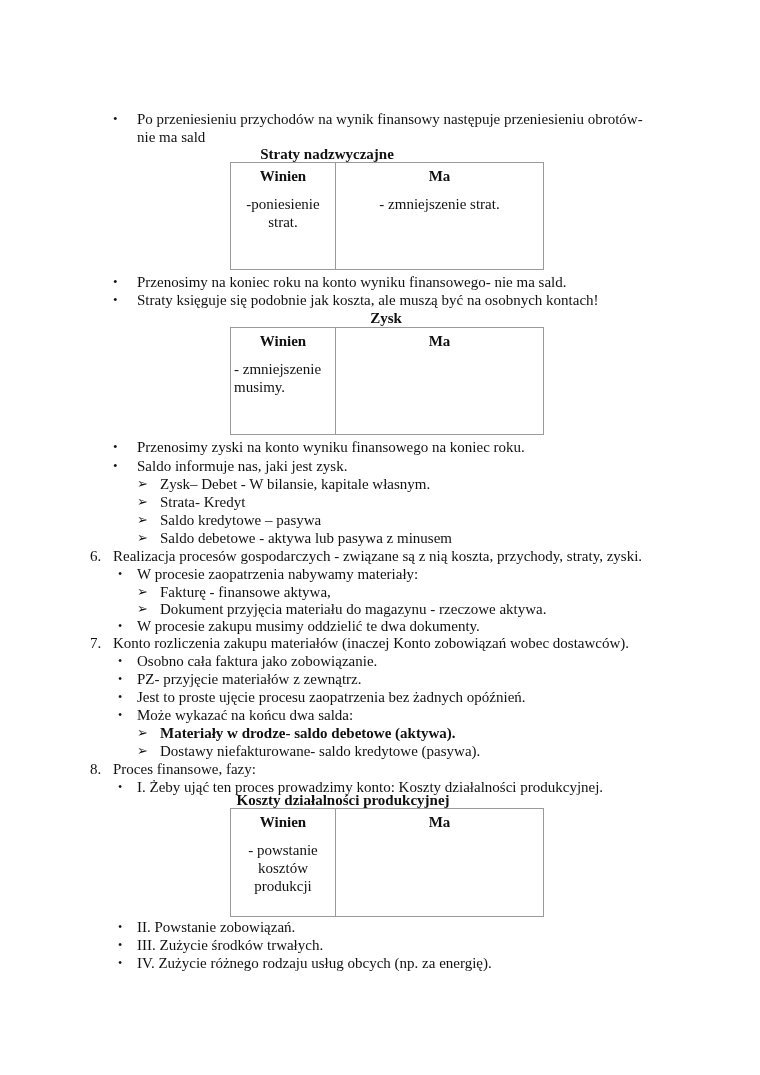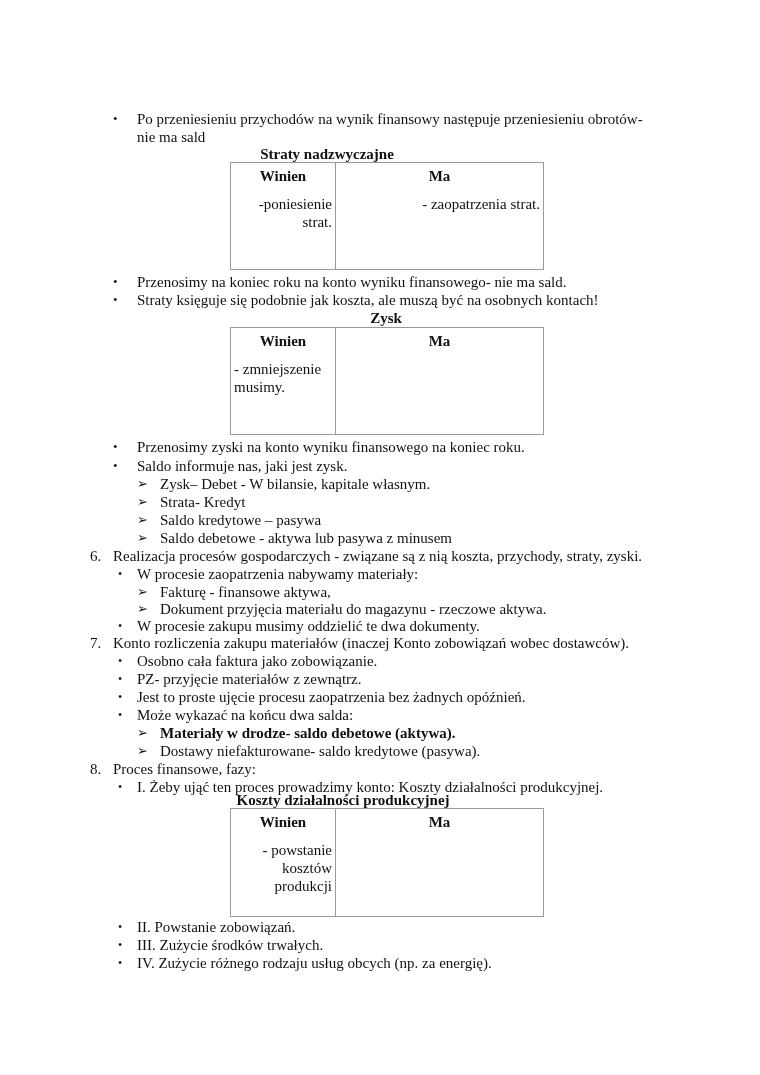--- a/index.html
+++ b/index.html
@@ -10,42 +10,42 @@
   .bullet { font-size: 13px; }
   .sq-bullet { font-size: 12px; }
   .arrow { font-size: 13px; }
   b { font-weight: normal; }
   .ttitle { position: absolute; font-weight: bold; line-height: 18px; white-space: nowrap; transform: translateX(-50%); }
   .taccount { position: absolute; left: 186px; width: 314px; border: 1px solid #9a9a9a; box-sizing: border-box; margin-left: 44px; }
   .col-l { position: absolute; left: 0; top: 0; bottom: 0; width: 104px; border-right: 1px solid #9a9a9a; }
   .col-r { position: absolute; left: 105px; right: 0; top: 0; bottom: 0; }
   .hdr { position: absolute; top: 4px; left: 0; right: 0; text-align: center; font-weight: bold; line-height: 18px; }
   .cell { position: absolute; top: 32px; left: 3px; right: 3px; line-height: 18px; }
-  .center { text-align: right; }
+  .center { text-align: center; }
 </style>
 </head>
 <body>
 
 <span class="mark bullet" style="left:113px;top:110px">•</span>
 <div class="line" style="left:137px;top:110px">Po przeniesieniu przychodów na wynik finansowy następuje przeniesieniu obrotów-</div>
 <div class="line" style="left:137px;top:128px">nie ma sald</div>
 
 <div class="ttitle" style="left:327px;top:145px">Straty nadzwyczajne</div>
 <div class="taccount" style="top:162px;height:108px">
   <div class="col-l">
     <div class="hdr">Winien</div>
     <div class="cell center">
       <div>-poniesienie</div>
       <div>strat.</div>
     </div>
   </div>
   <div class="col-r">
     <div class="hdr">Ma</div>
     <div class="cell center">
-      <div>- zaopatrzenia strat.</div>
+      <div>- zmniejszenie strat.</div>
     </div>
   </div>
 </div>
 
 <span class="mark bullet" style="left:113px;top:273px">•</span>
 <div class="line" style="left:137px;top:273px">Przenosimy na koniec roku na konto wyniku finansowego- nie ma sald.</div>
 <span class="mark bullet" style="left:113px;top:291px">•</span>
 <div class="line" style="left:137px;top:291px">Straty księguje się podobnie jak koszta, ale muszą być na osobnych kontach!</div>
 
 <div class="ttitle" style="left:386px;top:309px">Zysk</div>

